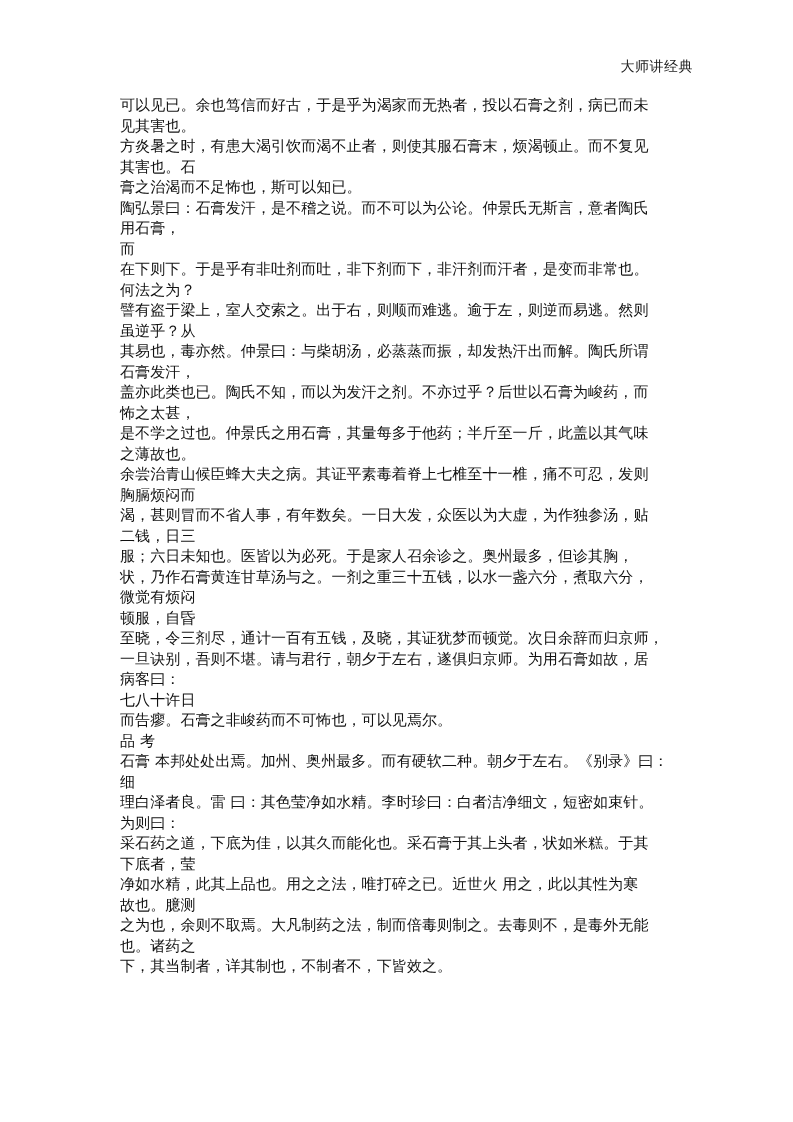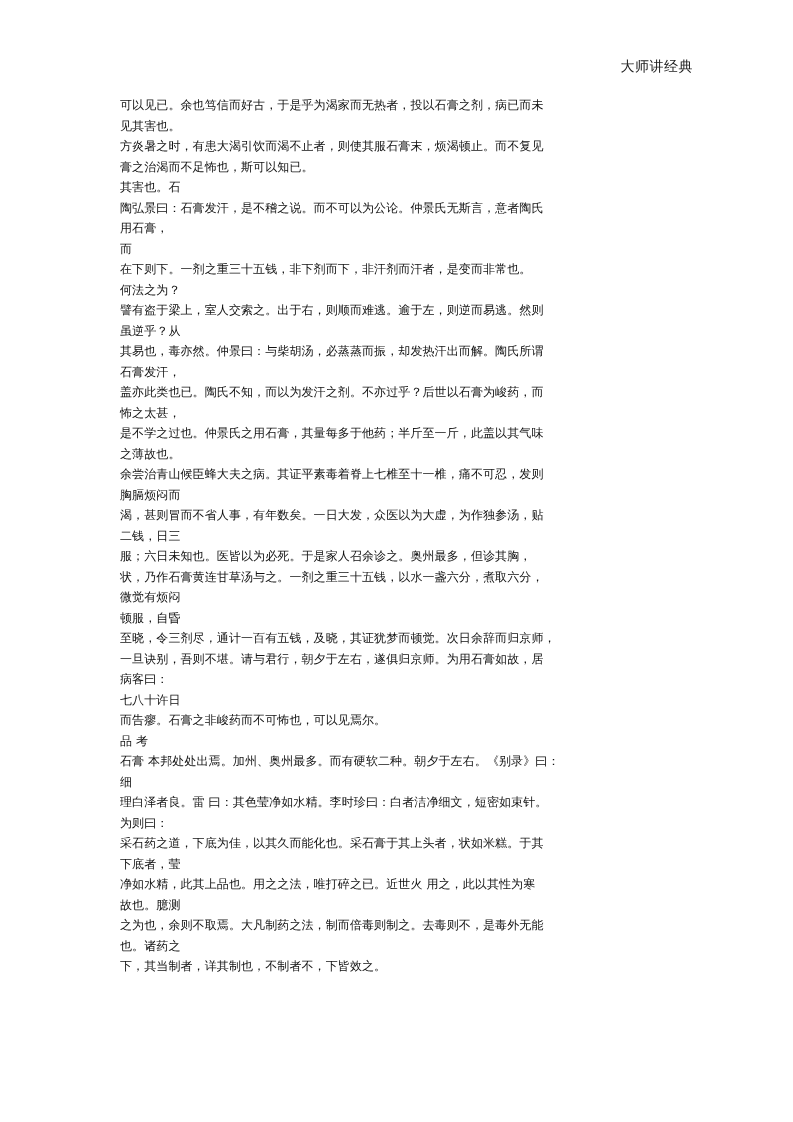--- a/index.html
+++ b/index.html
@@ -23,42 +23,42 @@
       color: #222222;
       letter-spacing: 0.5px;
     }
     .content {
       position: absolute;
       top: 95px;
       left: 120px;
       width: 590px;
     }
     .line {
-      font-size: 12px;
+      font-size: 15px;
       line-height: 20.5px;
       height: 20.5px;
       white-space: nowrap;
       letter-spacing: 0.1px;
     }
   </style>
 </head>
 <body>
 
 <div class="header">大师讲经典</div>
 
 <div class="content">
   <div class="line">可以见已。余也笃信而好古，于是乎为渴家而无热者，投以石膏之剂，病已而未</div>
   <div class="line">见其害也。</div>
   <div class="line">方炎暑之时，有患大渴引饮而渴不止者，则使其服石膏末，烦渴顿止。而不复见</div>
+  <div class="line">其害也。石</div>
   <div class="line">膏之治渴而不足怖也，斯可以知已。</div>
-  <div class="line">其害也。石</div>
   <div class="line">陶弘景曰：石膏发汗，是不稽之说。而不可以为公论。仲景氏无斯言，意者陶氏</div>
   <div class="line">用石膏，</div>
   <div class="line">而</div>
-  <div class="line">在下则下。一剂之重三十五钱，非下剂而下，非汗剂而汗者，是变而非常也。</div>
+  <div class="line">在下则下。于是乎有非吐剂而吐，非下剂而下，非汗剂而汗者，是变而非常也。</div>
   <div class="line">何法之为？</div>
   <div class="line">譬有盗于梁上，室人交索之。出于右，则顺而难逃。逾于左，则逆而易逃。然则</div>
   <div class="line">虽逆乎？从</div>
   <div class="line">其易也，毒亦然。仲景曰：与柴胡汤，必蒸蒸而振，却发热汗出而解。陶氏所谓</div>
   <div class="line">石膏发汗，</div>
   <div class="line">盖亦此类也已。陶氏不知，而以为发汗之剂。不亦过乎？后世以石膏为峻药，而</div>
   <div class="line">怖之太甚，</div>
   <div class="line">是不学之过也。仲景氏之用石膏，其量每多于他药；半斤至一斤，此盖以其气味</div>
   <div class="line">之薄故也。</div>
   <div class="line">余尝治青山候臣蜂大夫之病。其证平素毒着脊上七椎至十一椎，痛不可忍，发则</div>

